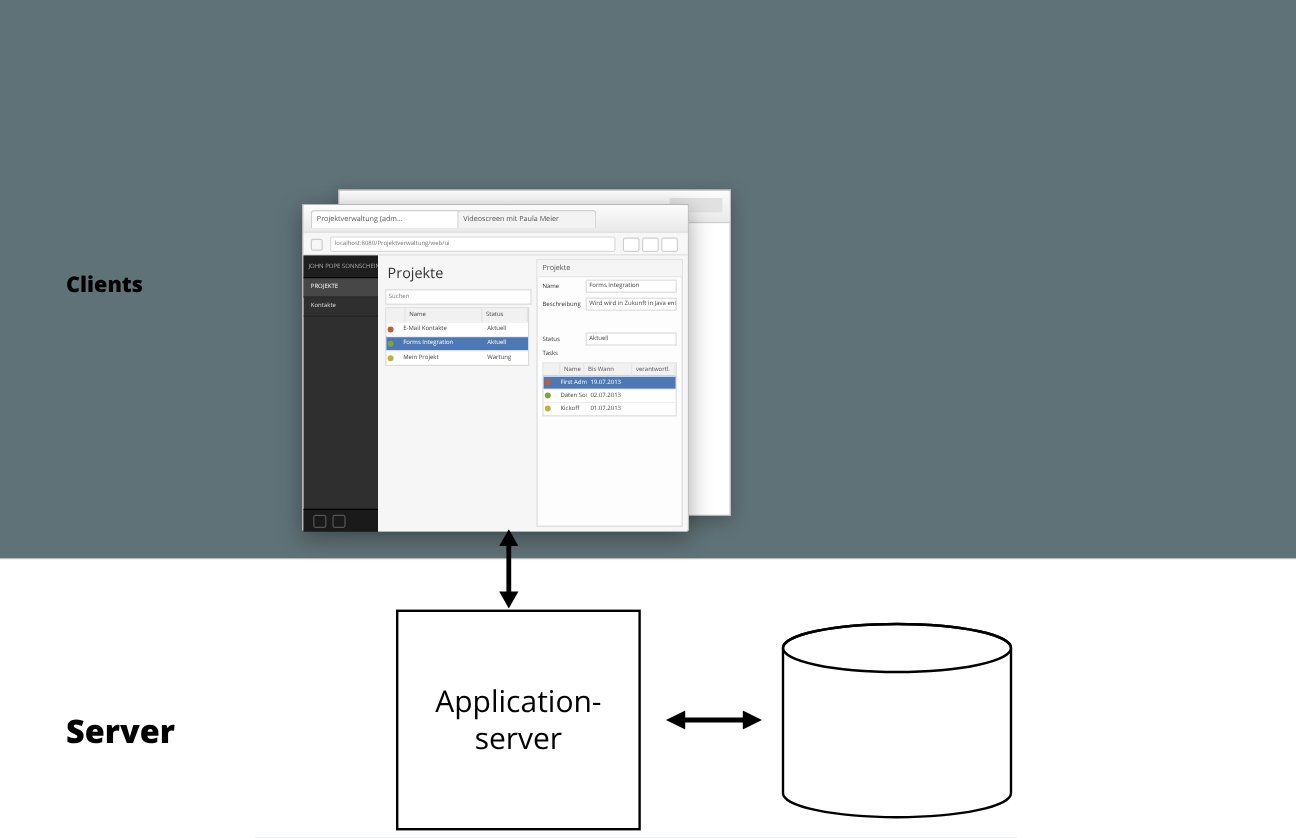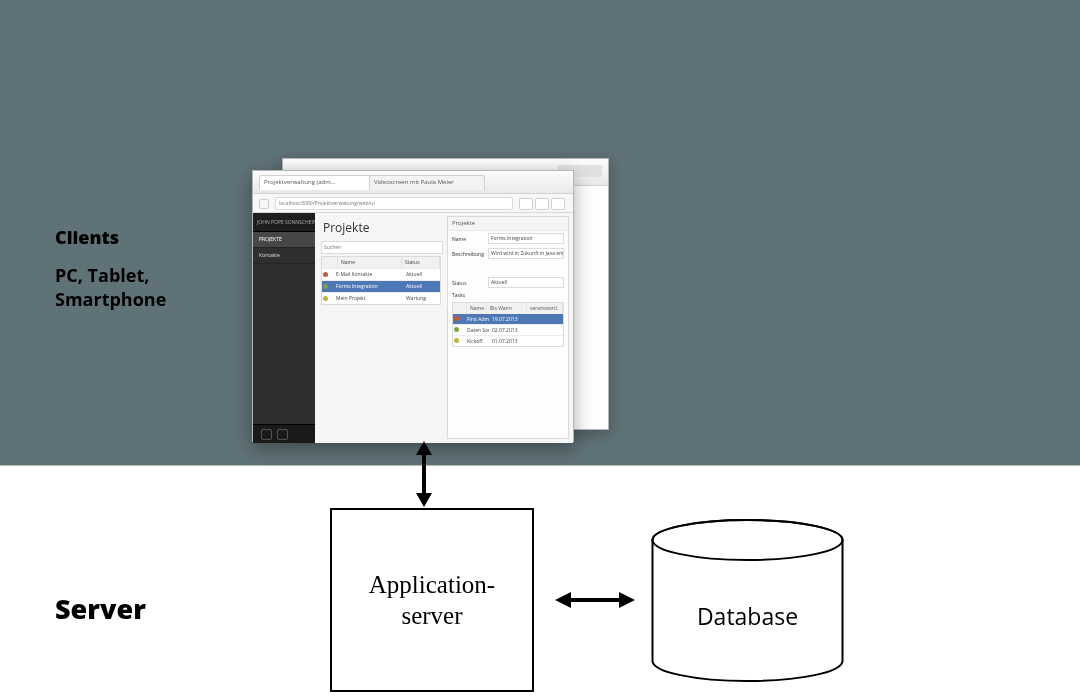--- a/index.html
+++ b/index.html
@@ -15,21 +15,21 @@
   .server-h{position:absolute;left:55px;top:590px;font-weight:800;font-size:27px;}
 
   
   .mock-wrap{position:absolute;left:252px;top:130px;width:355px;height:282px;margin-top:28px;}
   .mock-back{position:absolute;left:30px;top:0;width:325px;height:270px;background:#fff;border:1px solid #b6b6b6;box-shadow:0 4px 14px rgba(0,0,0,.25);}
   .mock-back .wb{height:26px;background:linear-gradient(#fcfcfc,#e9e9e9);border-bottom:1px solid #cfcfcf;position:relative;}
   .mock-back .wb span{position:absolute;right:6px;top:6px;width:44px;height:12px;background:#e1e1e1;}
   .mock-front{position:absolute;left:0;top:12px;width:320px;height:270px;background:#fff;border:1px solid #b6b6b6;box-shadow:0 6px 18px rgba(0,0,0,.35);}
   .mf-bar{height:22px;background:linear-gradient(#fcfcfc,#e9e9e9);border-bottom:1px solid #d3d3d3;position:relative;}
   .mf-tab{position:absolute;left:6px;top:4px;width:120px;height:14px;background:#fff;border:1px solid #d0d0d0;border-bottom:none;border-radius:3px 3px 0 0;font-size:6px;line-height:13px;padding-left:4px;color:#555;white-space:nowrap;overflow:hidden;}
-  .mf-tab2{left:116px;width:110px;background:#f3f3f3;}
+  .mf-tab2{left:128px;width:110px;background:#f3f3f3;}
   .mf-addr{height:18px;border-bottom:1px solid #d8d8d8;position:relative;background:#f7f7f7;}
   .mf-addr .url{position:absolute;left:22px;top:3px;right:60px;height:11px;background:#fff;border:1px solid #d9d9d9;border-radius:2px;font-size:5px;line-height:10px;padding-left:3px;color:#777;white-space:nowrap;overflow:hidden;}
   .mf-addr .dot{position:absolute;left:6px;top:5px;width:8px;height:8px;border:1px solid #ccc;border-radius:2px;}
   .mf-addr .sq{position:absolute;top:4px;width:12px;height:10px;border:1px solid #d0d0d0;background:#fff;border-radius:2px;}
   .mf-body{display:flex;height:230px;justify-content:flex-end;}
   .mf-side{width:62px;background:#2f2f2f;position:relative;}
   .mf-side .top{height:18px;background:#1e1e1e;border-bottom:1px solid #000;font-size:5px;color:#aaa;line-height:18px;padding-left:4px;white-space:nowrap;overflow:hidden;}
   .mf-side .item{height:15px;font-size:5px;color:#ddd;line-height:15px;padding-left:6px;border-bottom:1px solid #232323;white-space:nowrap;overflow:hidden;}
   .mf-side .sel{background:#474747;color:#fff;}
   .mf-side .footer{position:absolute;left:0;right:0;bottom:0;height:18px;background:#1a1a1a;border-top:1px solid #000;}
@@ -71,22 +71,20 @@
 </head>
 <body>
 
 <div class="stage">
   <div class="bg-top"></div>
   <div class="bg-bot"></div>
   <div class="divider"></div>
 
 
   <div class="clients-h">Clients</div>
-  <div class="clients-s" style="white-space:pre-line;">PC, Tablet,
-Smartphone</div>
 
 
   <div class="mock-wrap">
     <div class="mock-back">
       <div class="wb">
           <span></span>
         </div>
     </div>
     <div class="mock-front">
       <div class="mf-bar">
@@ -207,35 +205,34 @@
 
   <div class="arrow" style="left:412px;top:441px;">
     <svg width="24" height="66" viewBox="0 0 24 66">
       <line x1="12" y1="10" x2="12" y2="56" stroke="#000" stroke-width="4"></line>
       <polygon points="12,0 4,14 20,14" fill="#000"></polygon>
       <polygon points="12,66 4,52 20,52" fill="#000"></polygon>
     </svg>
   </div>
 
   <div class="appserver-box">
-    <div style="white-space:pre-line;font-family:Liberation Serif, serif;">Application-
+    <div style="white-space:pre-line;">Application-
 server</div>
   </div>
 
   <div class="arrow" style="left:555px;top:588px;">
     <svg width="80" height="24" viewBox="0 0 80 24">
       <line x1="12" y1="12" x2="68" y2="12" stroke="#000" stroke-width="4"></line>
       <polygon points="0,12 16,4 16,20" fill="#000"></polygon>
       <polygon points="80,12 64,4 64,20" fill="#000"></polygon>
     </svg>
   </div>
 
   <div class="db-cyl">
     <svg width="195" height="165" viewBox="0 0 195 165">
       <ellipse cx="97.5" cy="22" rx="95" ry="20" fill="#fff" stroke="#000" stroke-width="2"></ellipse>
       <path d="M2.5 22 L2.5 143 A95 20 0 0 0 192.5 143 L192.5 22" fill="#fff" stroke="#000" stroke-width="2"></path>
       <ellipse cx="97.5" cy="22" rx="95" ry="20" fill="none" stroke="#000" stroke-width="2"></ellipse>
     </svg>
   </div>
-  <div class="db-label">Database</div>
 
   <div class="server-h">Server</div>
 </div>
 
 </body></html>

